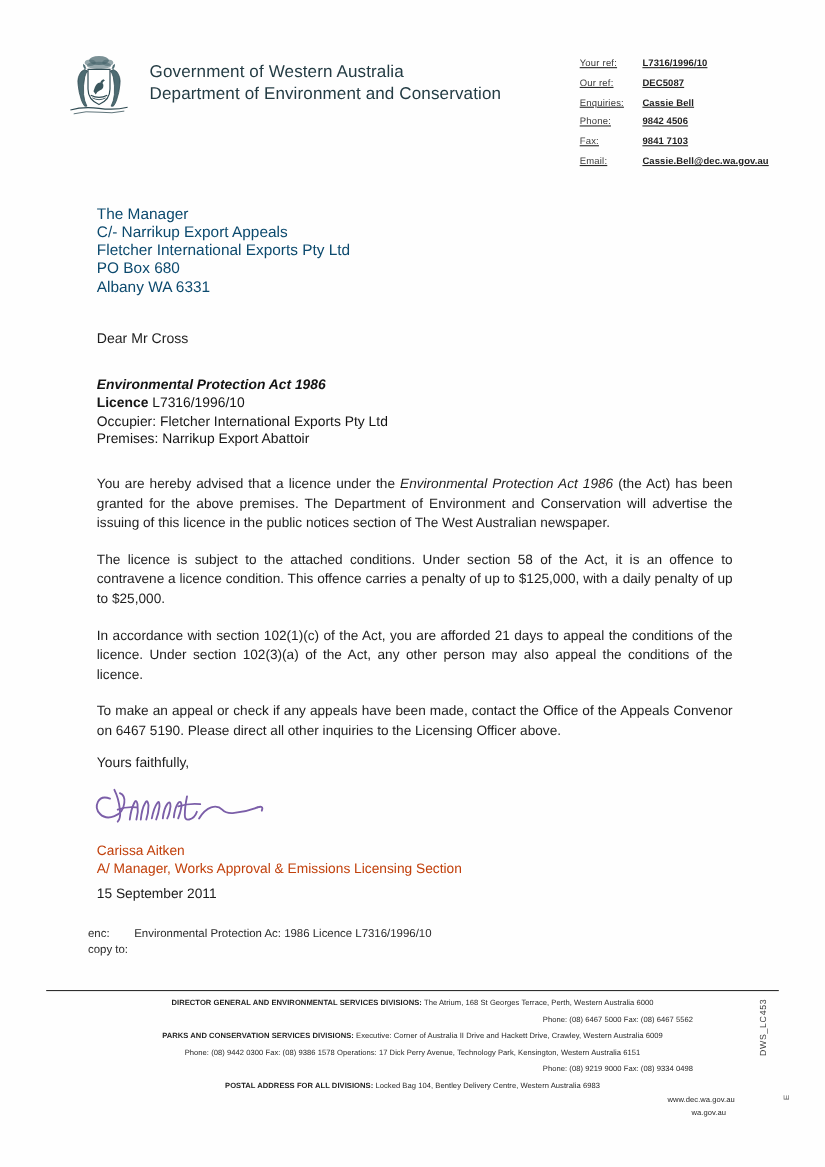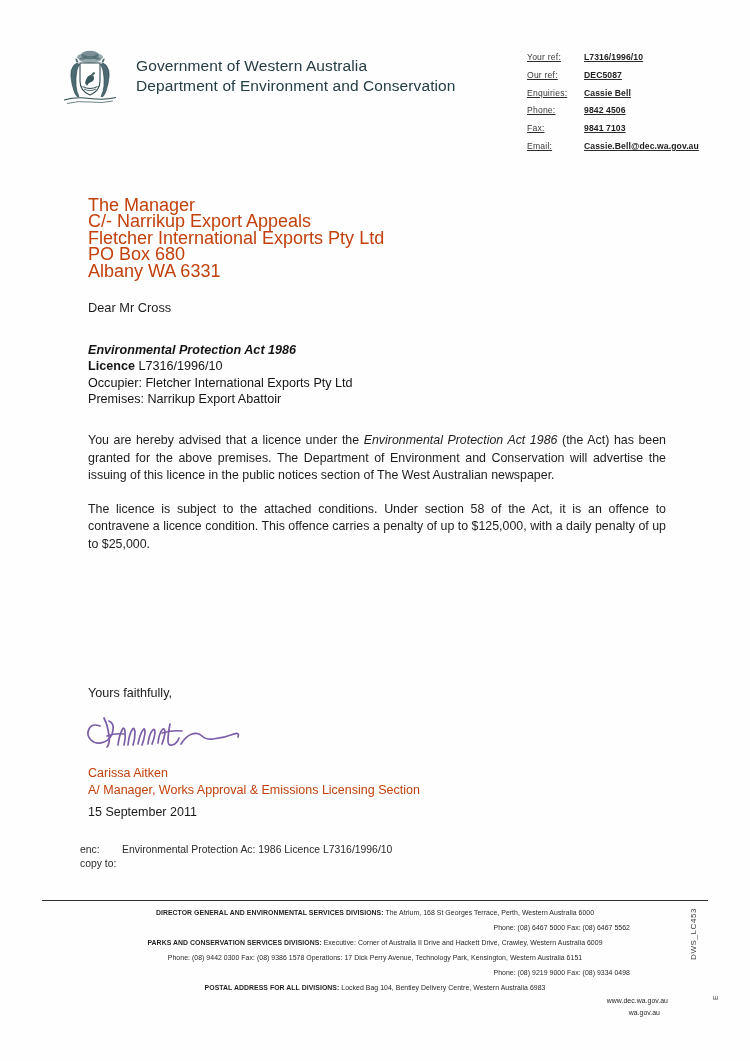--- a/index.html
+++ b/index.html
@@ -81,24 +81,24 @@
     font-weight: bold;
     color: #1f1f1f;
     letter-spacing: 0.1px;
     white-space: nowrap;
   }
 
   
   .addressee {
     position: absolute;
     left: 88px;
-    top: 197px;
-    font-size: 18px;
+    top: 186px;
+    font-size: 14px;
     line-height: 16.4px;
-    color: #c2410c;
+    color: #0c4a6e;
   }
   .addressee div { white-space: nowrap; }
 
   .salutation {
     position: absolute;
     left: 88px;
     top: 300px;
     font-size: 12.8px;
     color: #1d1d1d;
   }
@@ -338,20 +338,22 @@
       <b>Premises:</b>
       <span>Narrikup Export Abattoir</span>
     </div>
   </div>
 
   <div class="body">
     <p>
       <span>You are hereby advised that a licence under the </span><em>Environmental Protection Act 1986</em><span> (the Act) has been granted for the above premises. The Department of Environment and Conservation will advertise the issuing of this licence in the public notices section of The West Australian newspaper.</span>
     </p>
     <p>The licence is subject to the attached conditions. Under section 58 of the Act, it is an offence to contravene a licence condition. This offence carries a penalty of up to $125,000, with a daily penalty of up to $25,000.</p>
+    <p>In accordance with section 102(1)(c) of the Act, you are afforded 21 days to appeal the conditions of the licence. Under section 102(3)(a) of the Act, any other person may also appeal the conditions of the licence.</p>
+    <p>To make an appeal or check if any appeals have been made, contact the Office of the Appeals Convenor on 6467 5190.  Please direct all other inquiries to the Licensing Officer above.</p>
   </div>
 
   <div class="closing">Yours faithfully,</div>
 
   <div class="signature">
     <svg viewBox="0 0 175 46" width="175" height="46" aria-hidden="true">
       <g fill="none" stroke="#7b5ea8" stroke-width="1.7" stroke-linecap="round" stroke-linejoin="round">
         <path d="M18 12 Q10 9 7 15 Q4 21 9 26 Q14 31 22 28 Q30 25 31 16 Q32 9 27 7"></path>
         <path d="M22 4 Q26 12 27 22 Q28 30 25 33"></path>
         <path d="M25 22 Q33 19 42 20"></path>

